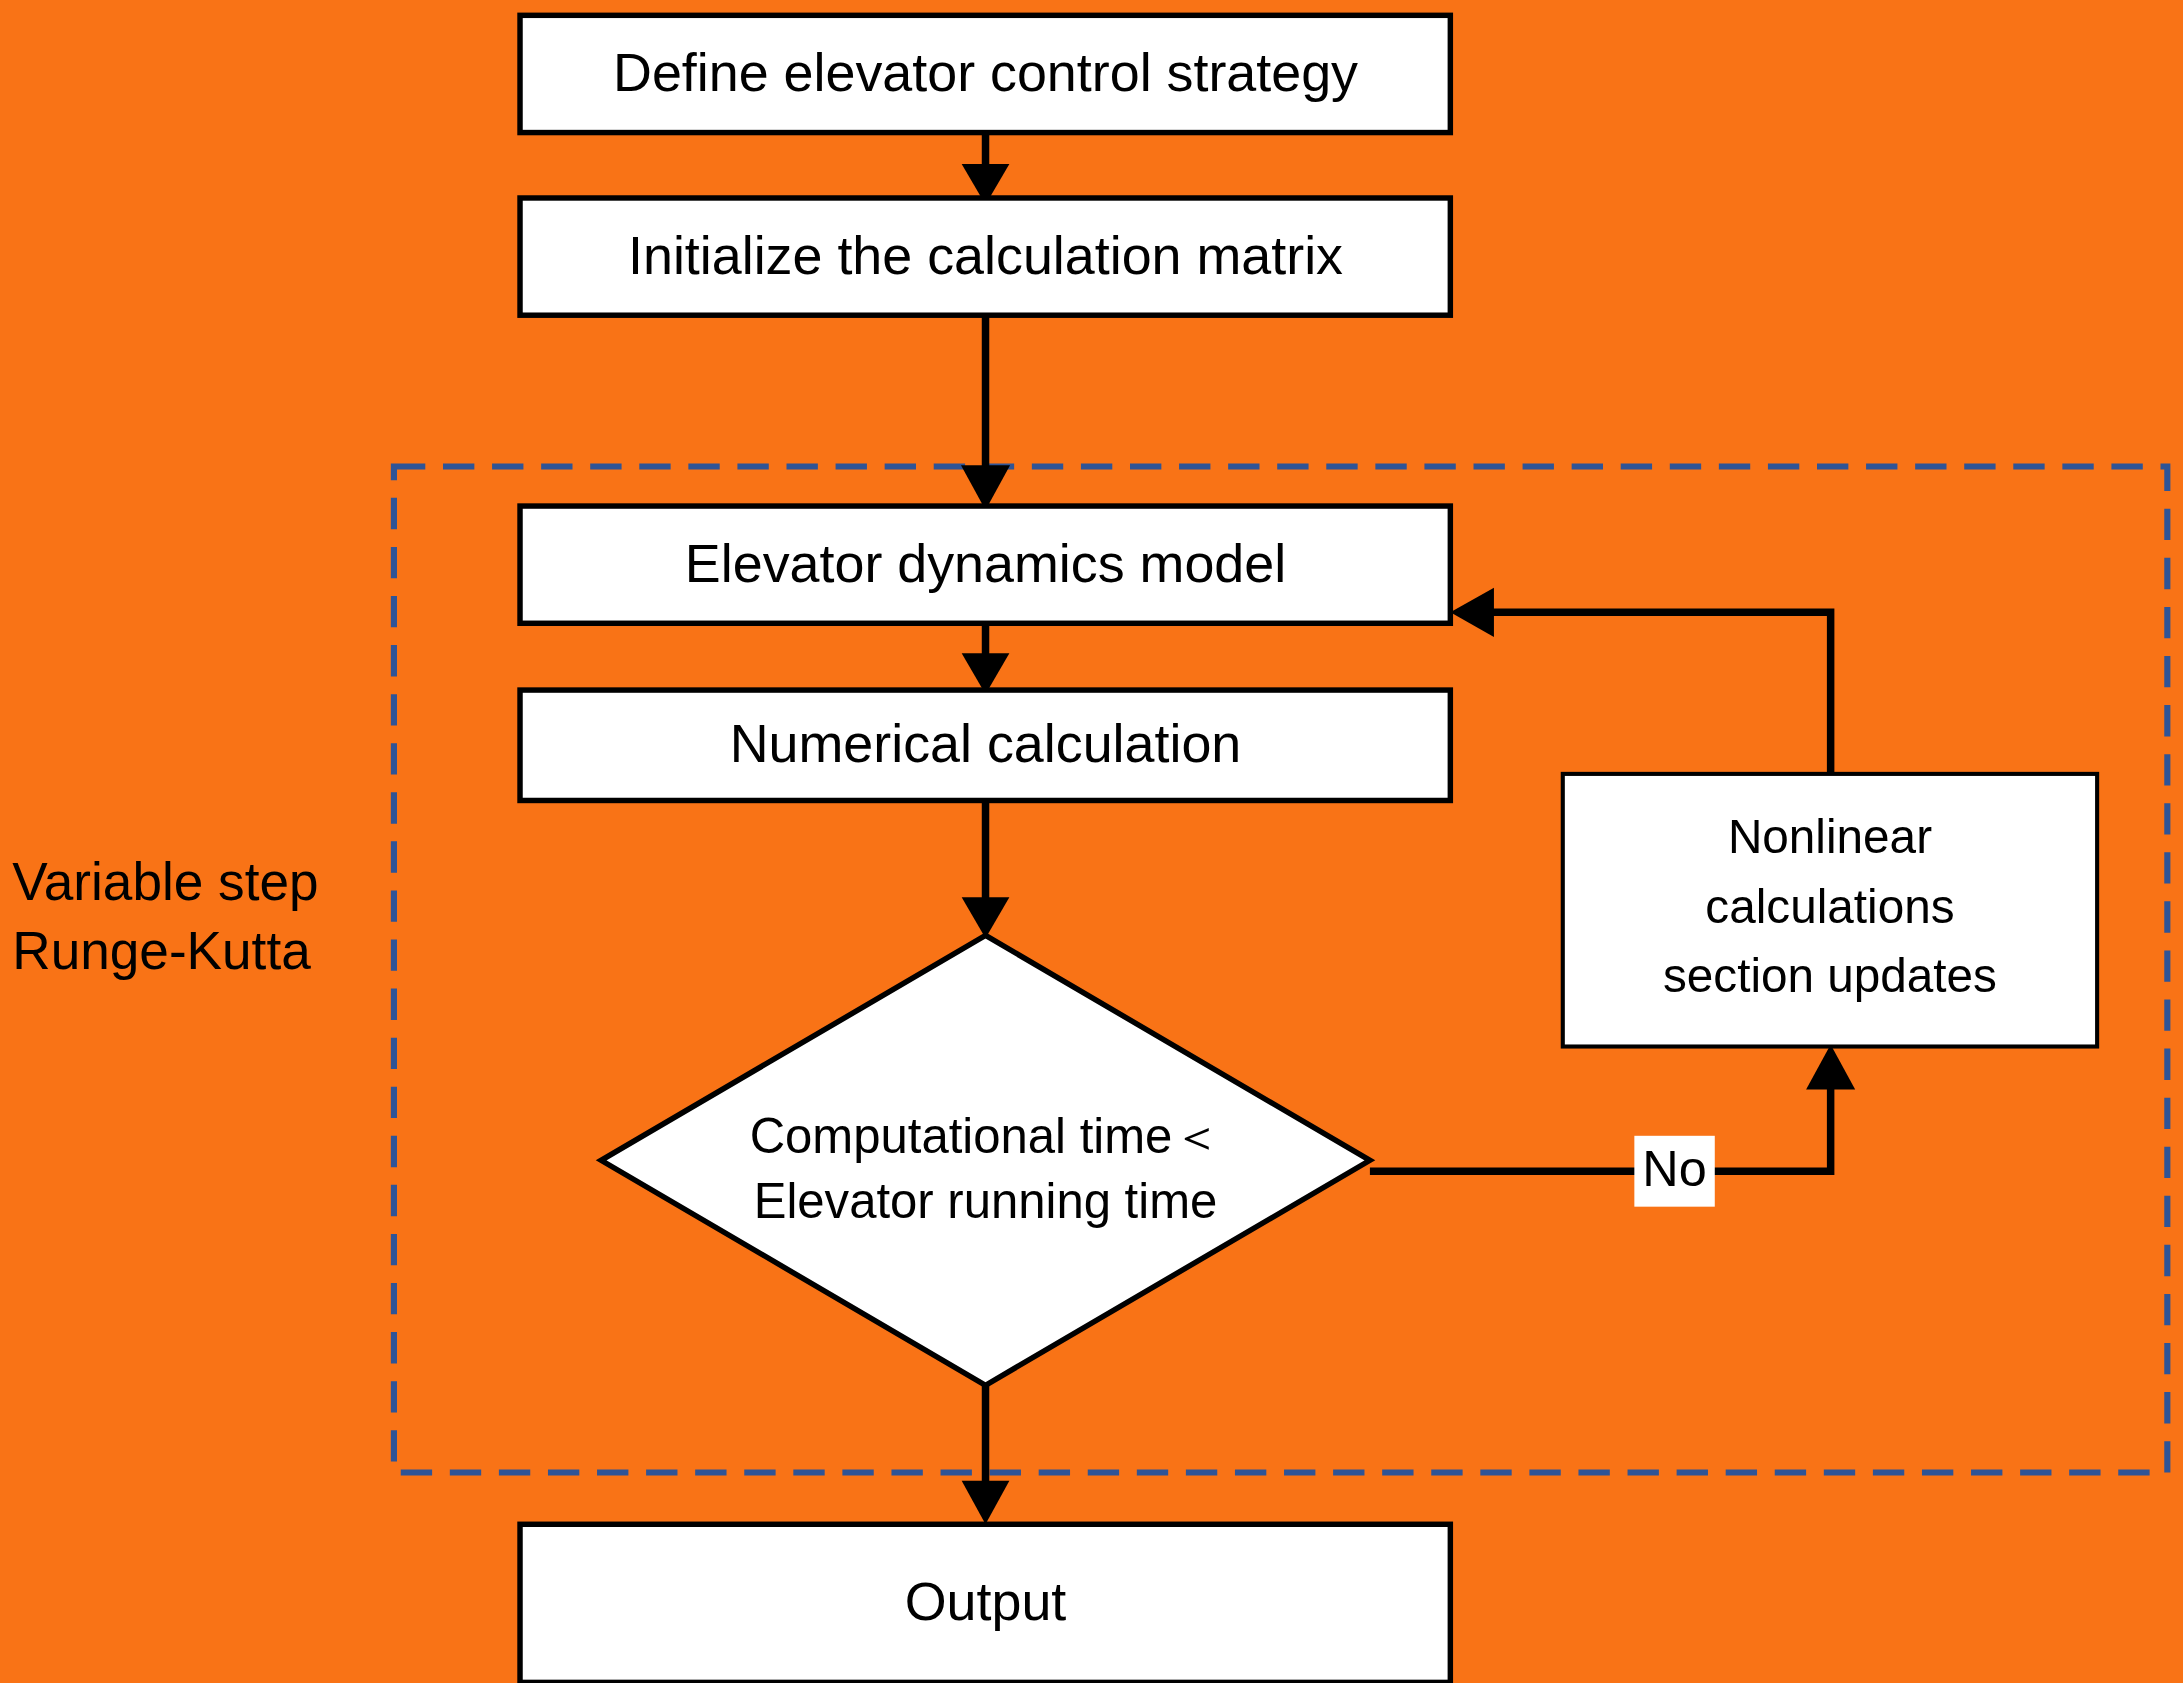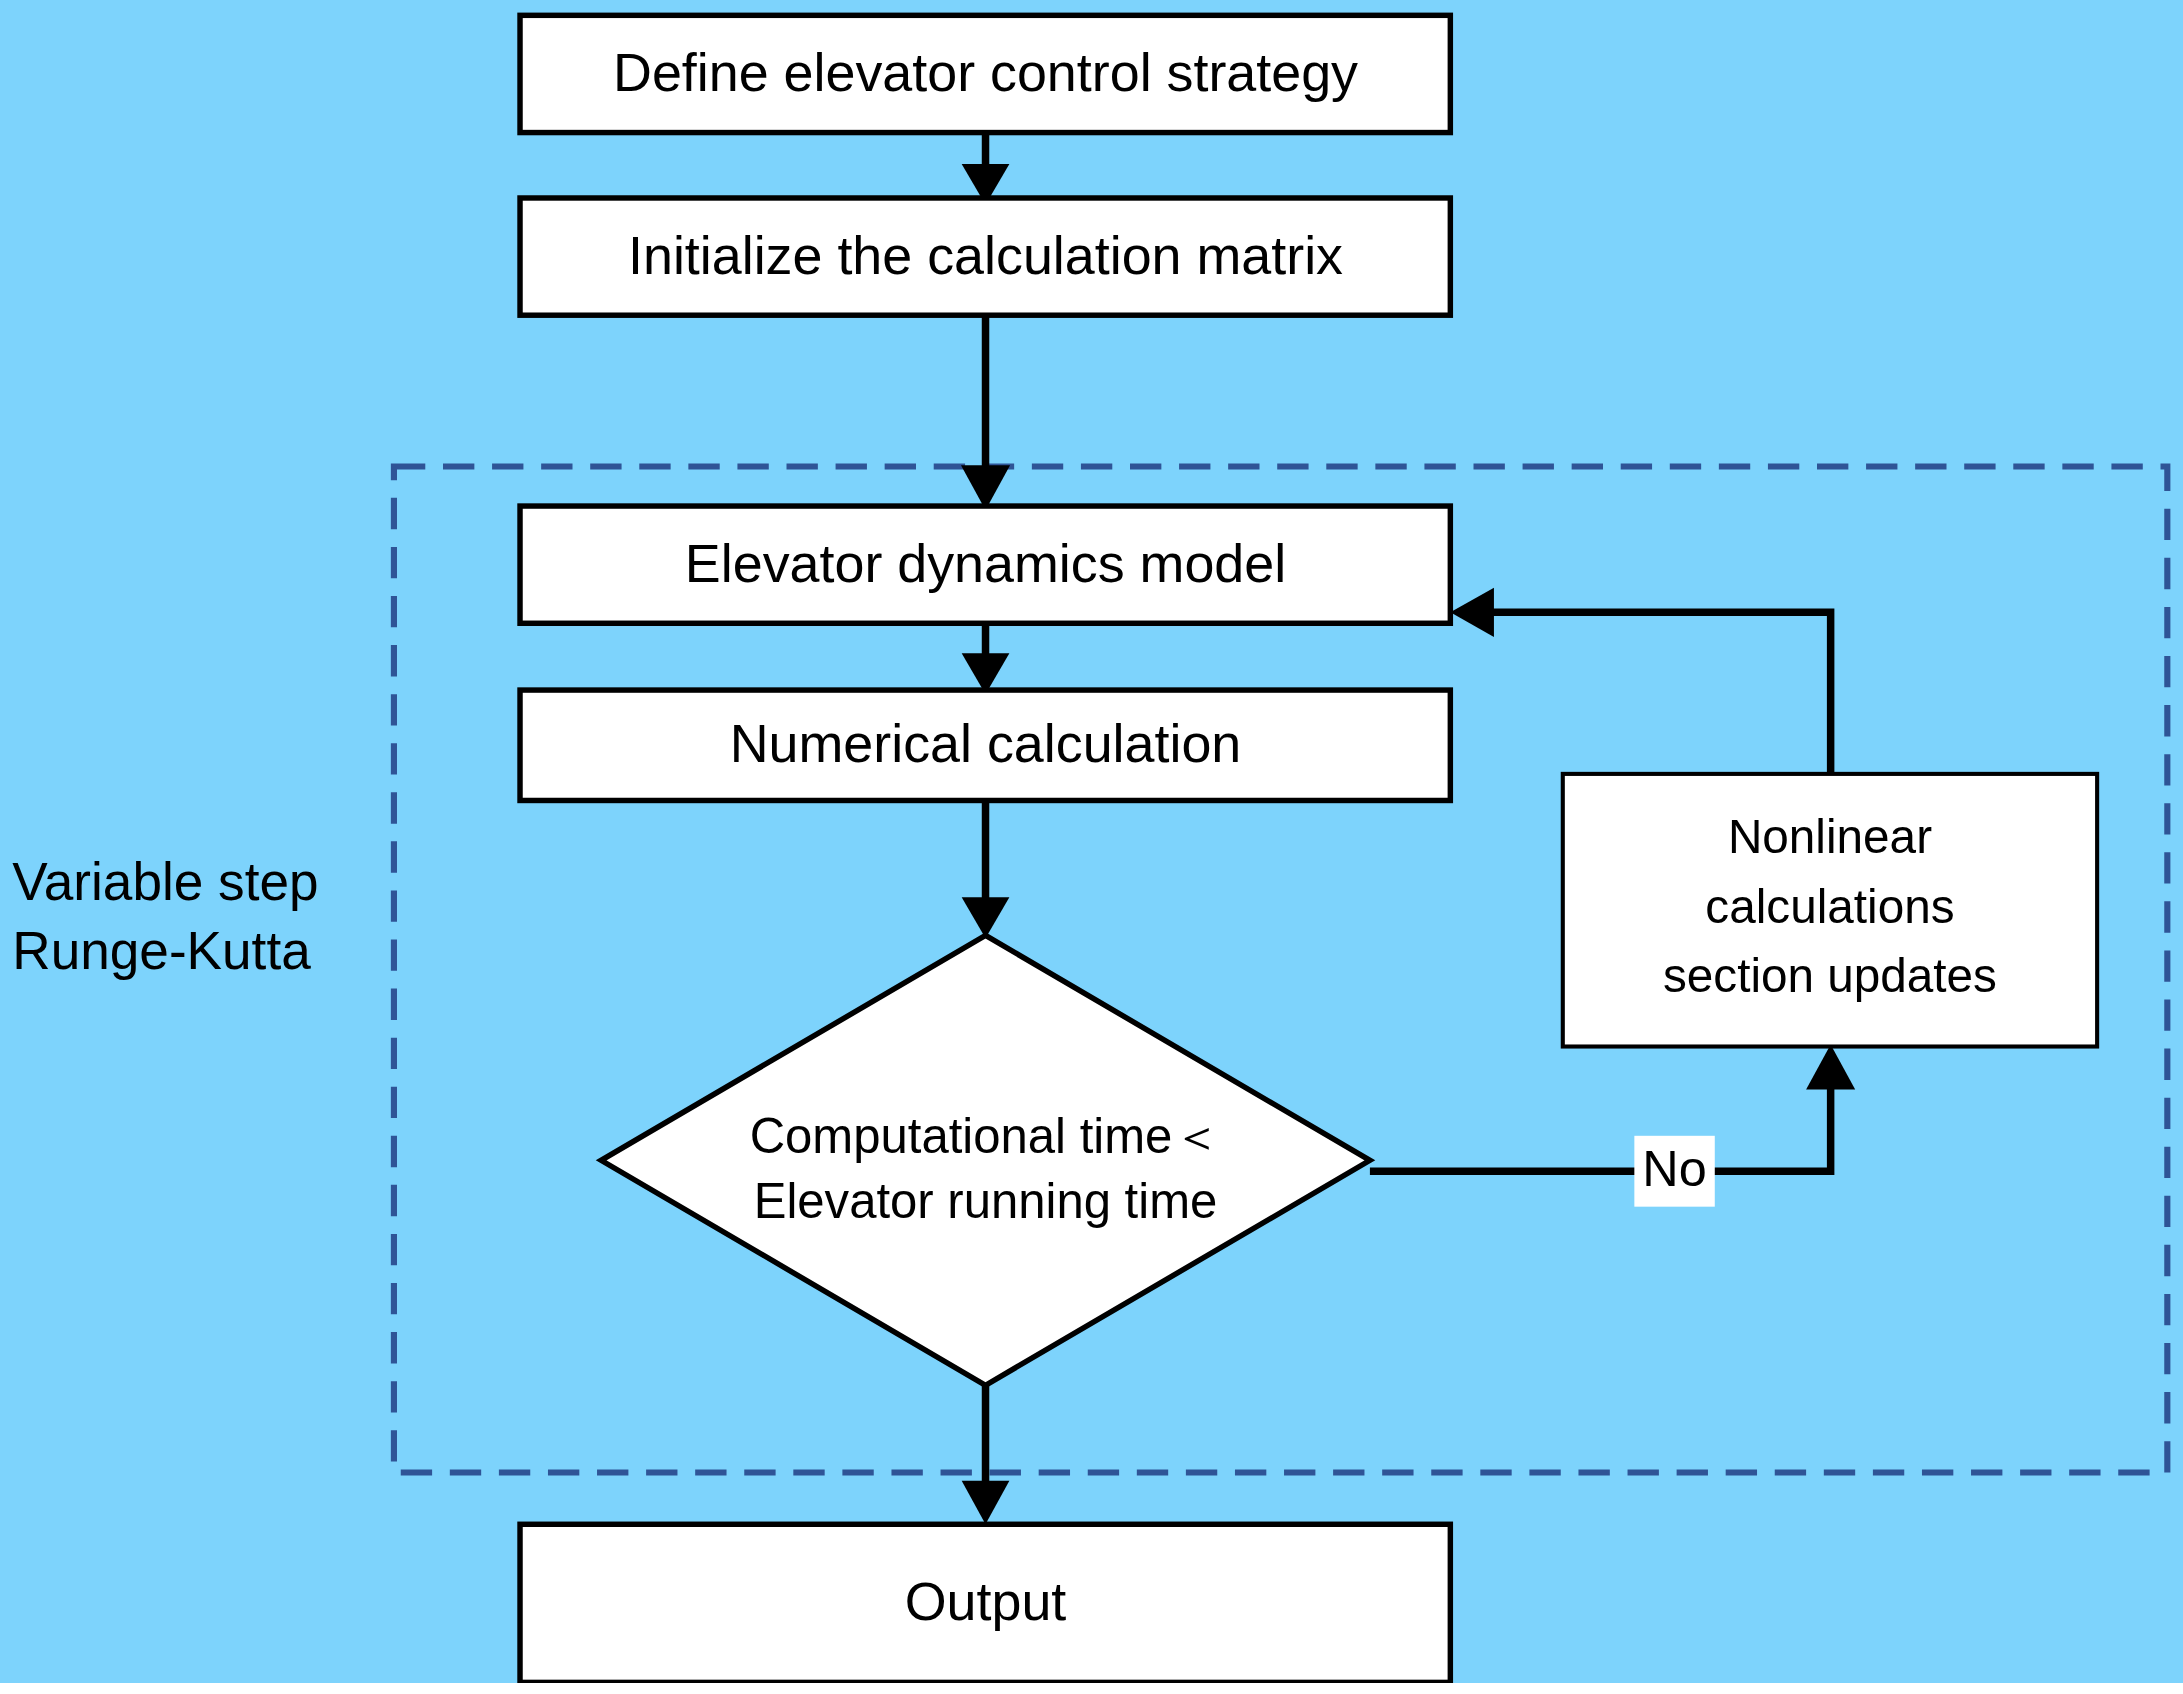--- a/index.html
+++ b/index.html
@@ -4,21 +4,21 @@
 <style>
   html, body {
     margin: 0;
     padding: 0;
     background: #ffffff;
   }
   #flowchart-root {
     position: relative;
     width: 2183px;
     height: 1683px;
-    background: #7dd3fc;
+    background: #f97316;
     font-family: "Liberation Sans", sans-serif;
     overflow: hidden;
   }
   svg.canvas {
     position: absolute;
     top: 0;
     left: 0;
     width: 2183px;
     height: 1695px;
     display: block;

